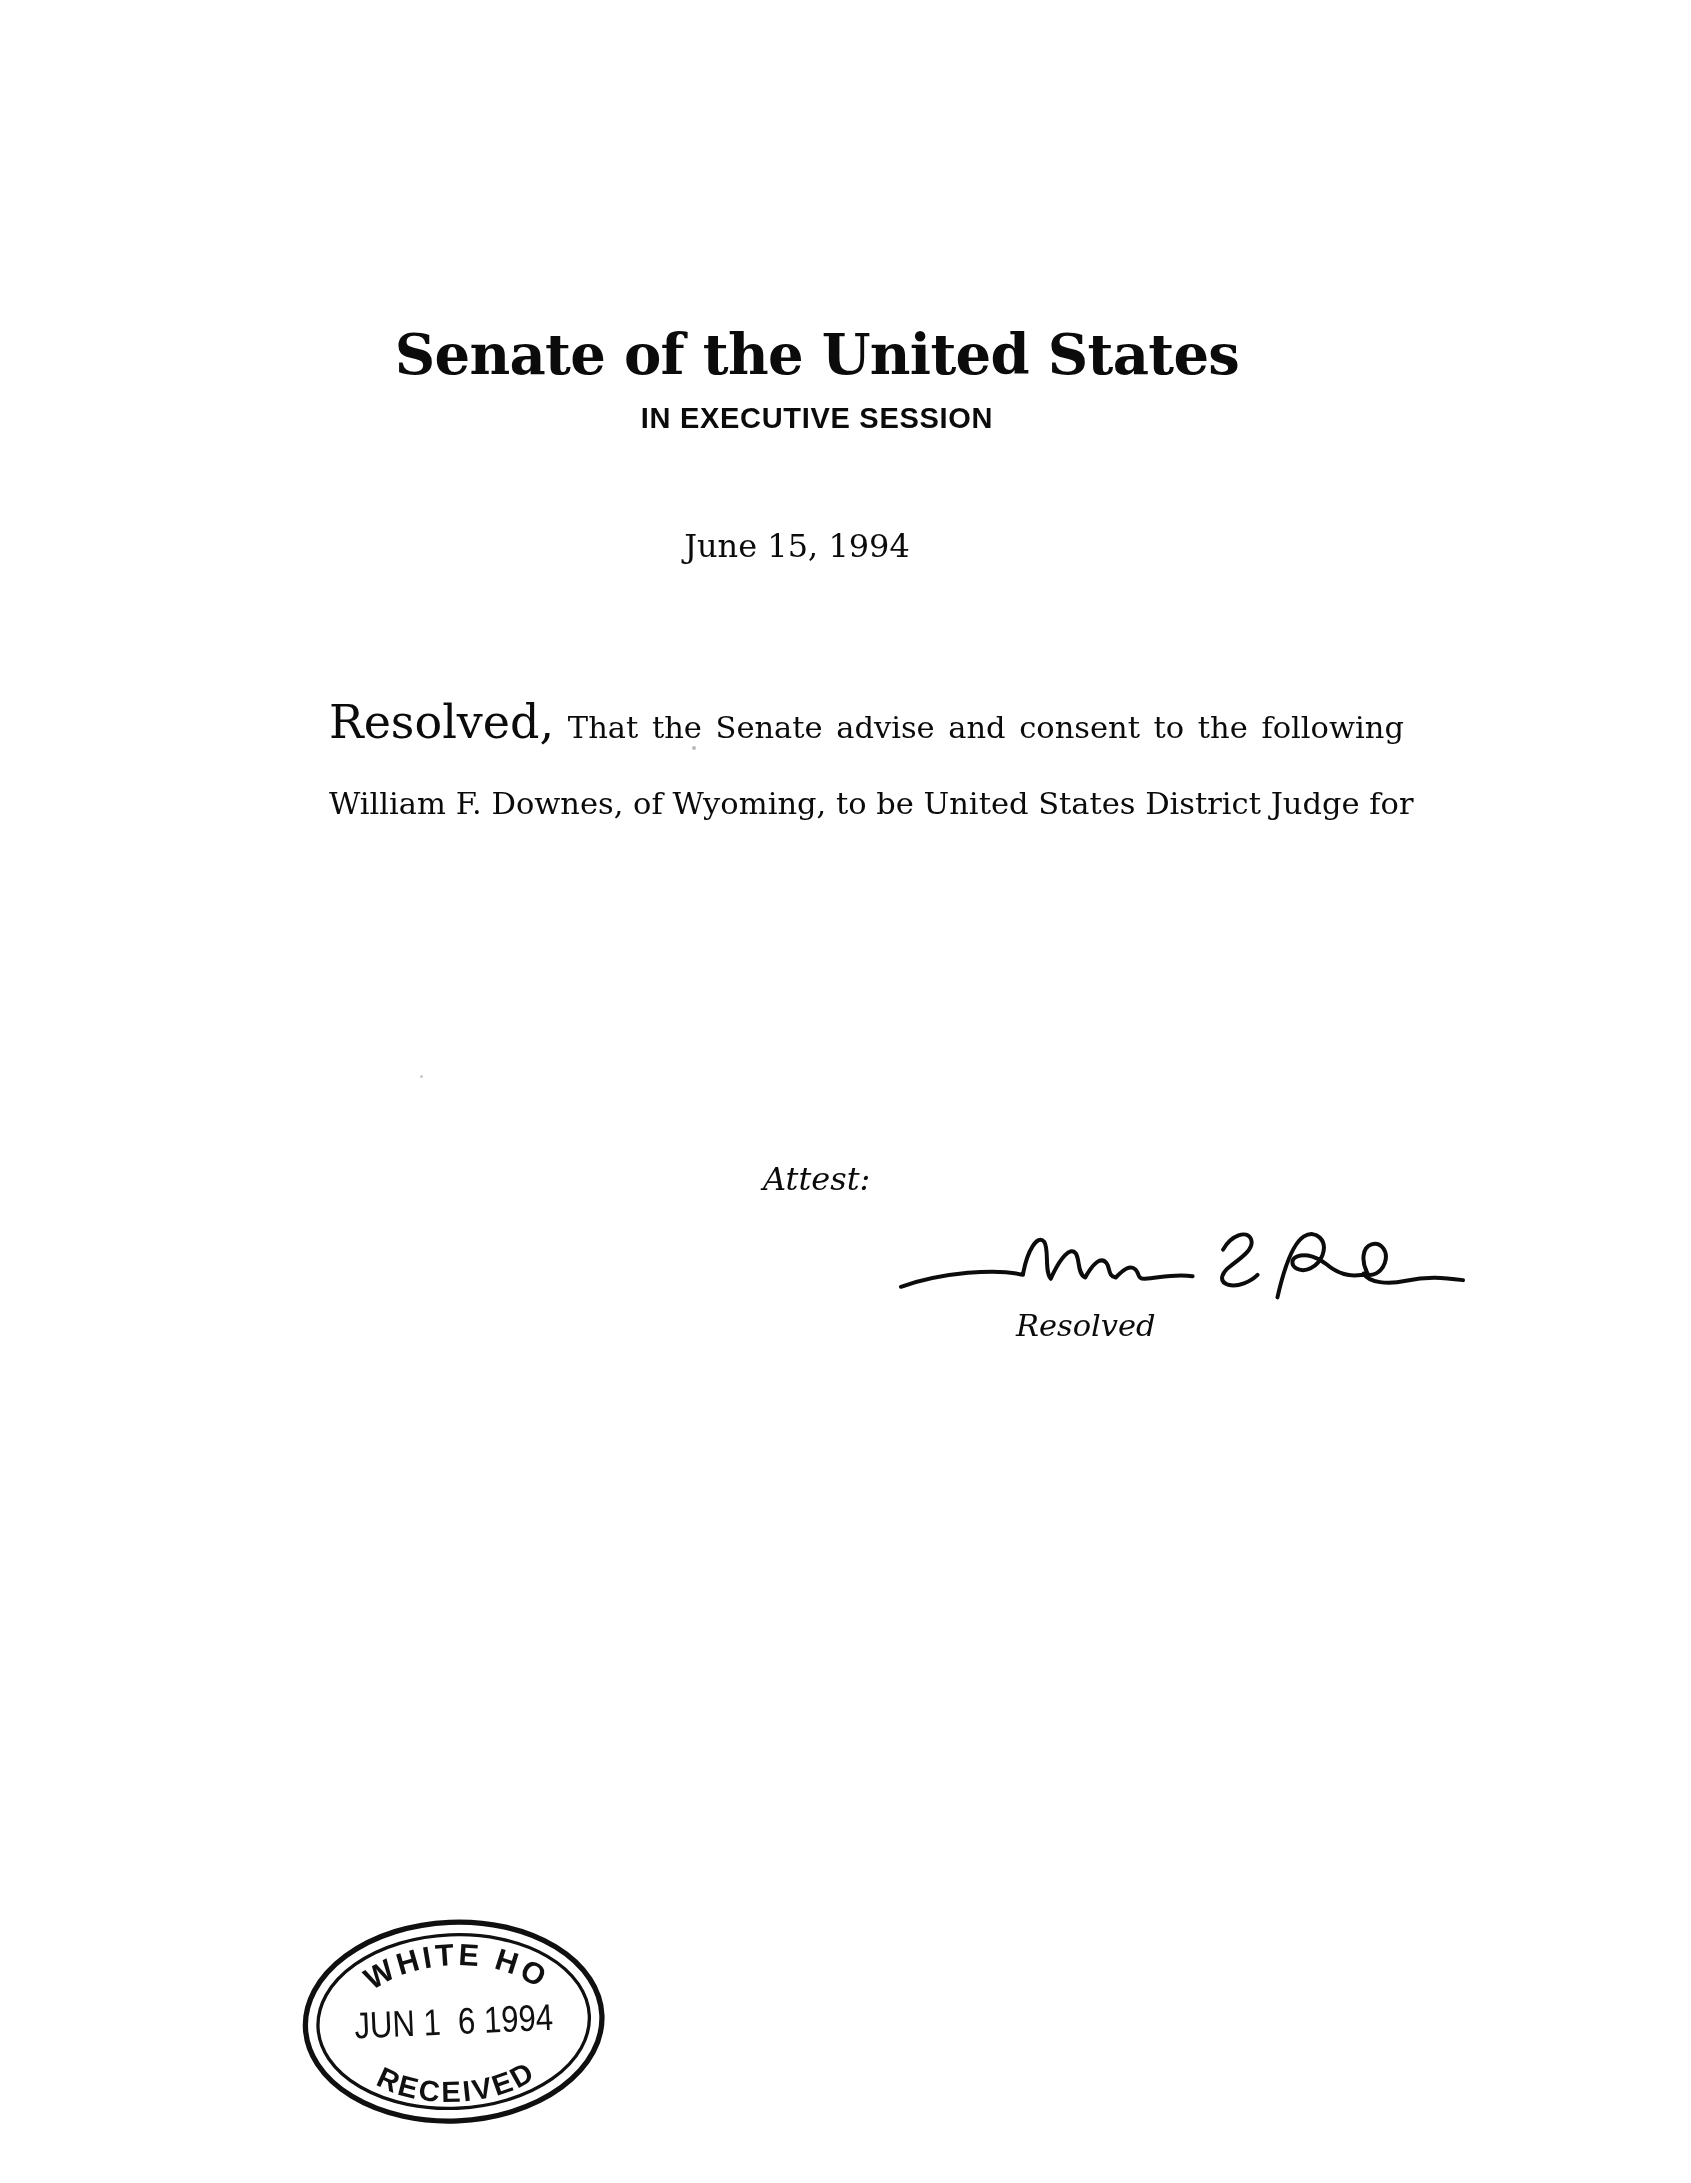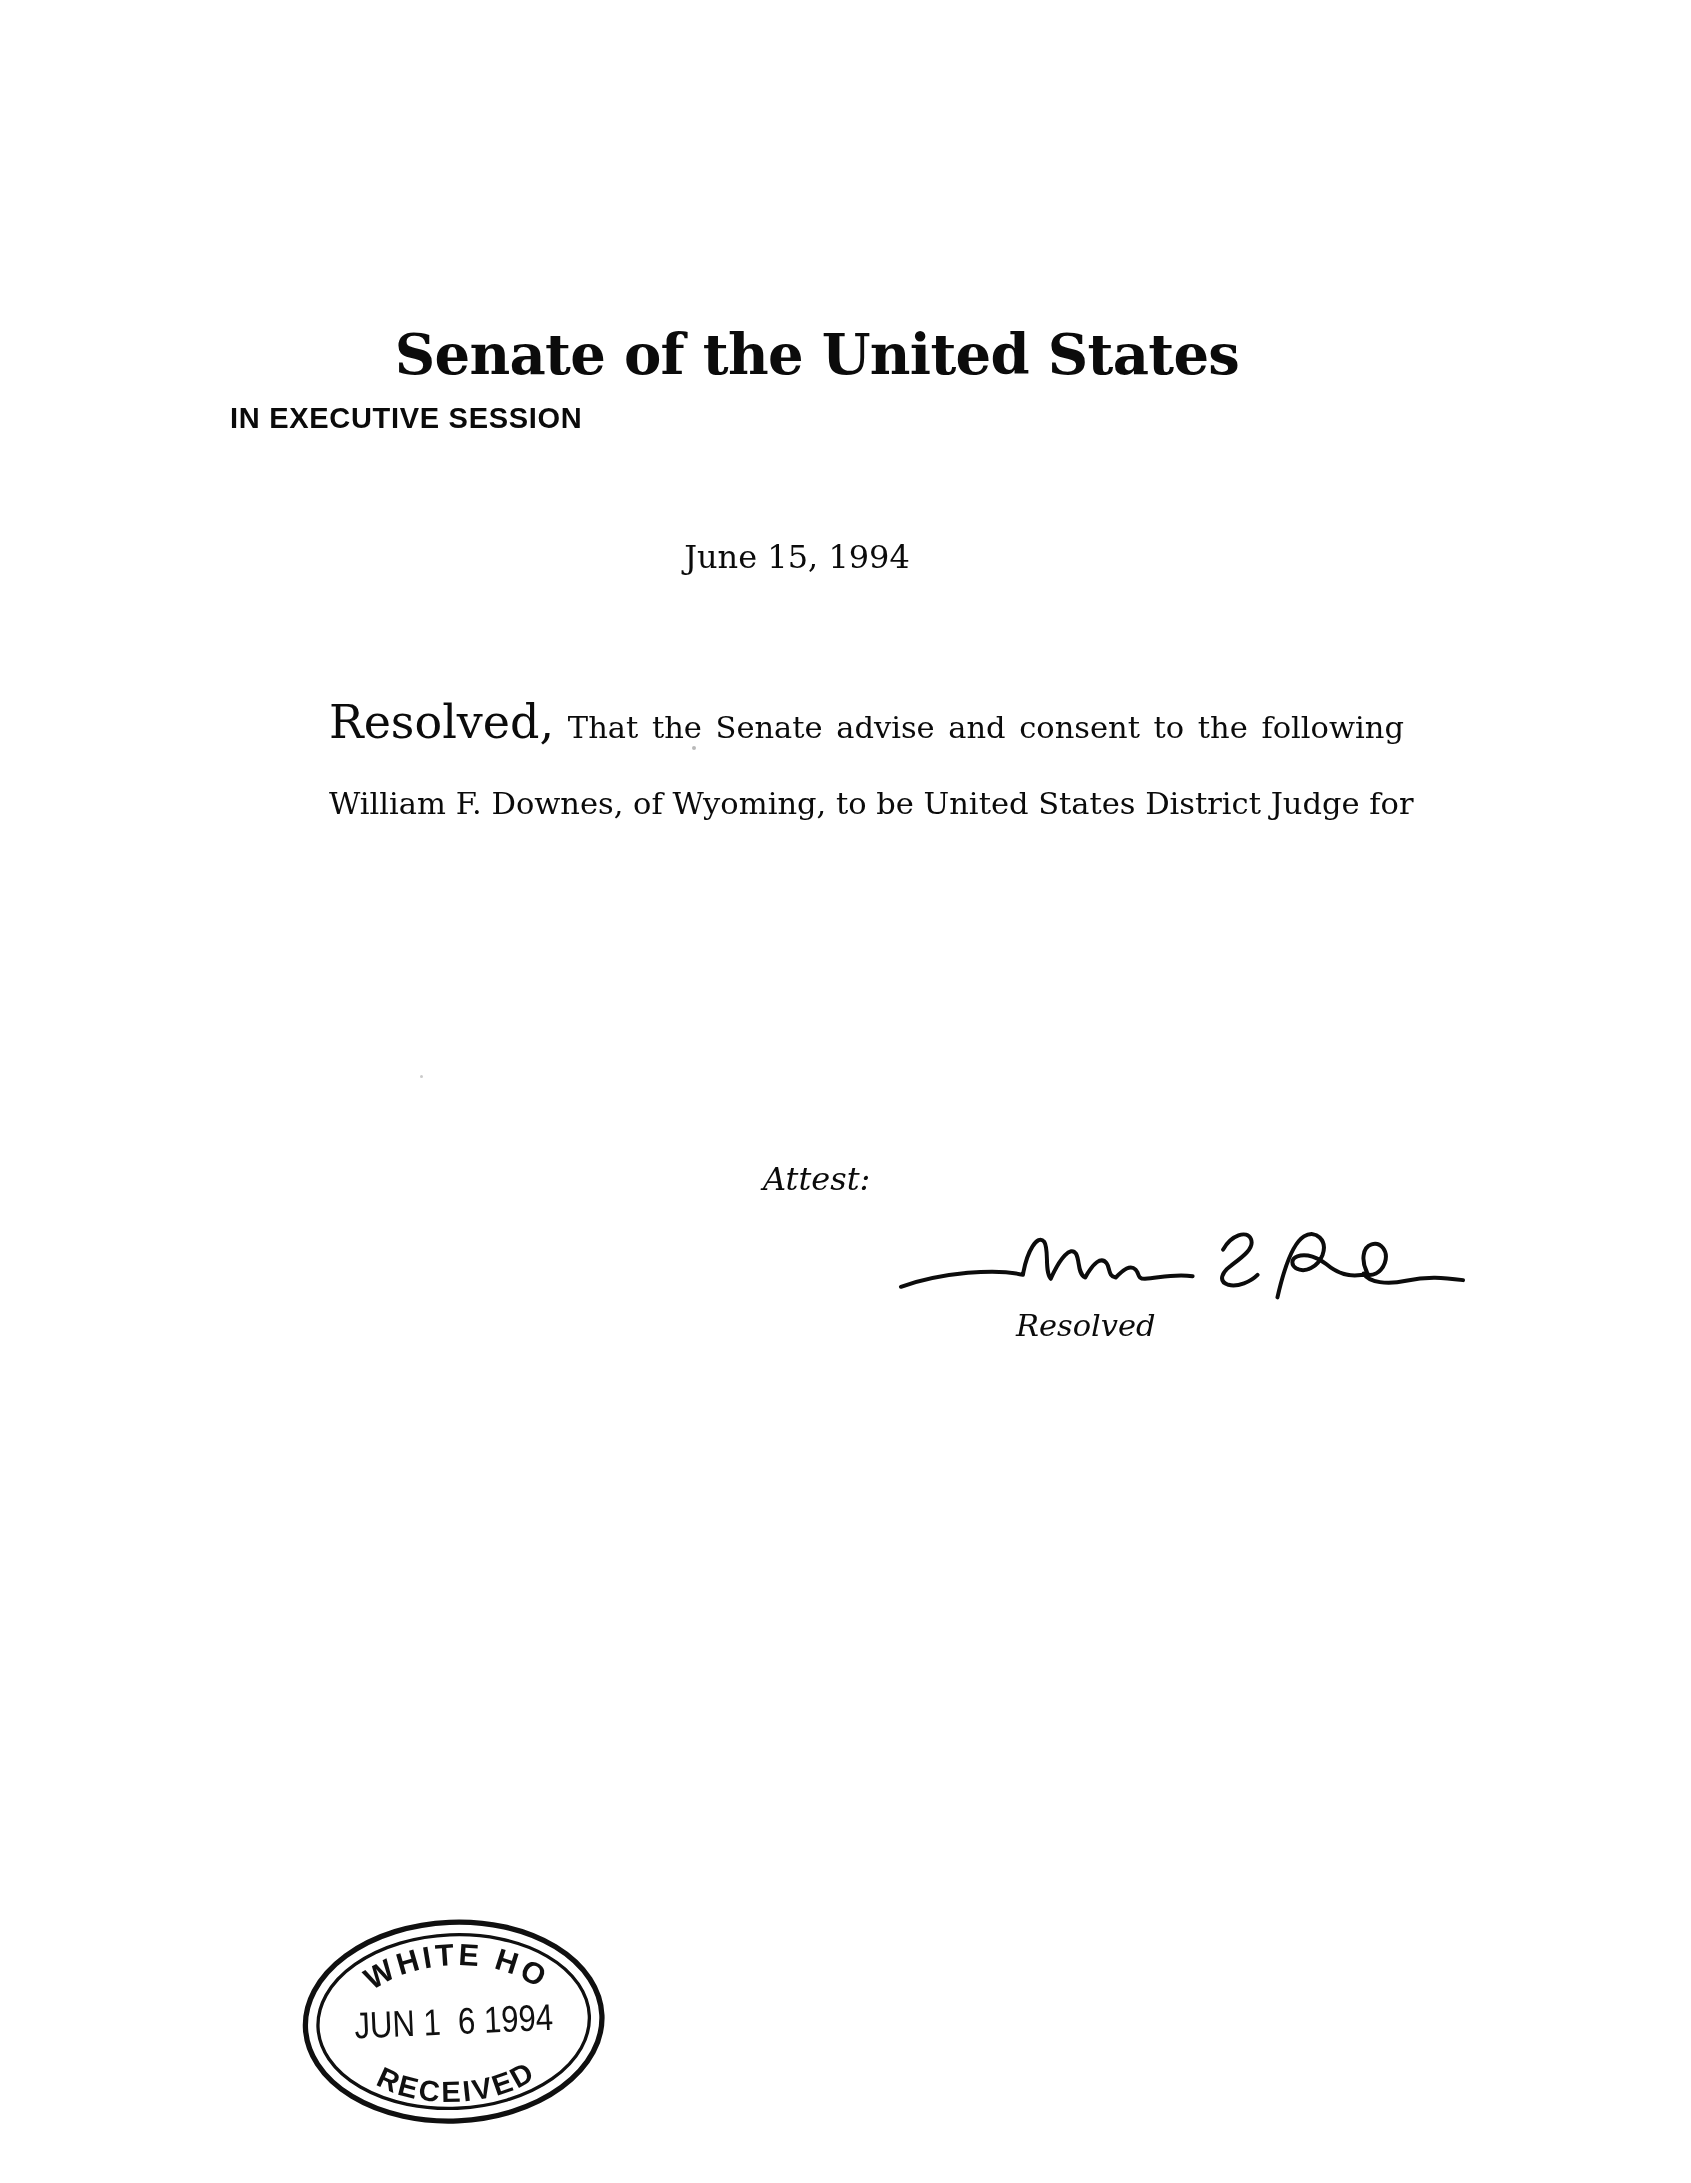--- a/index.html
+++ b/index.html
@@ -16,28 +16,29 @@
     position:absolute;left:230px;top:310px;width:1174px;
     text-align:center;
     font-family:"DejaVu Serif", serif;
     font-weight:bold;
     font-size:56px;
     letter-spacing:-0.7px;
     white-space:nowrap;
   }
   .session-line{
     position:absolute;left:230px;top:391px;width:1174px;
+    text-align:center;
     font-family:"Liberation Sans", sans-serif;
     font-weight:bold;
     font-size:29px;
     letter-spacing:0.7px;
     white-space:nowrap;
   }
   .date-line{
-    position:absolute;left:230px;top:527px;width:1174px;
+    position:absolute;left:230px;top:516px;width:1174px;
     text-align:center;
     font-size:32px;
     transform:translateX(-20px);
     white-space:nowrap;
   }
   .body-block{
     position:absolute;left:230px;top:673px;width:1174px;
     font-size:30.5px;
   }
   .bline{line-height:76px;}

